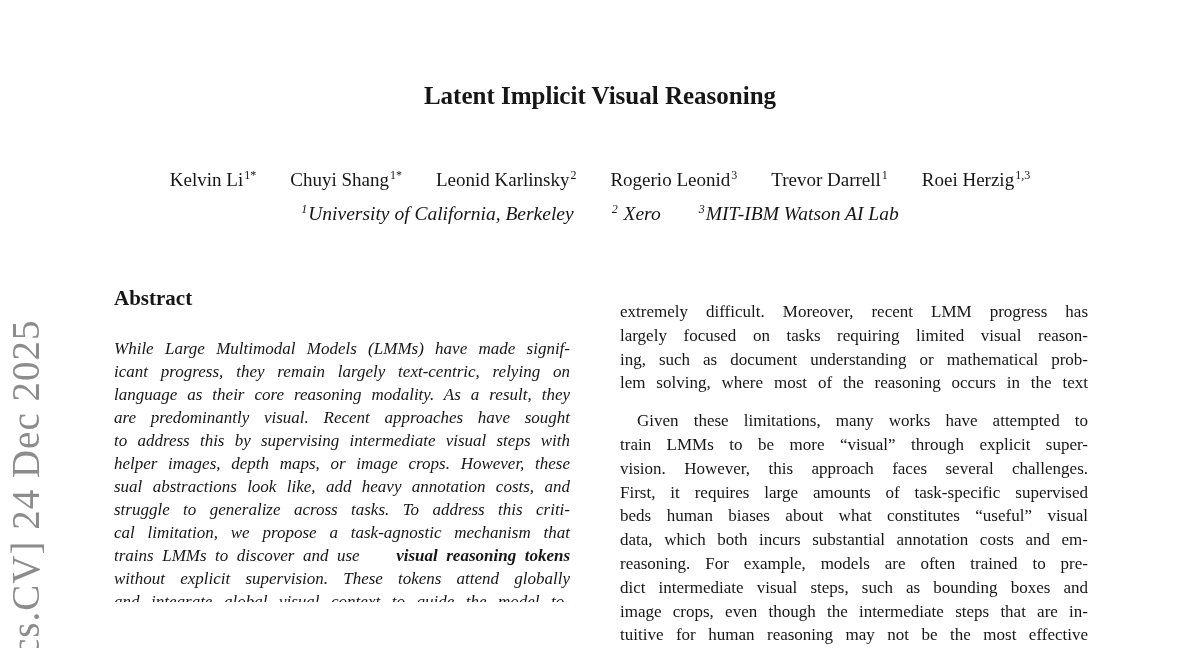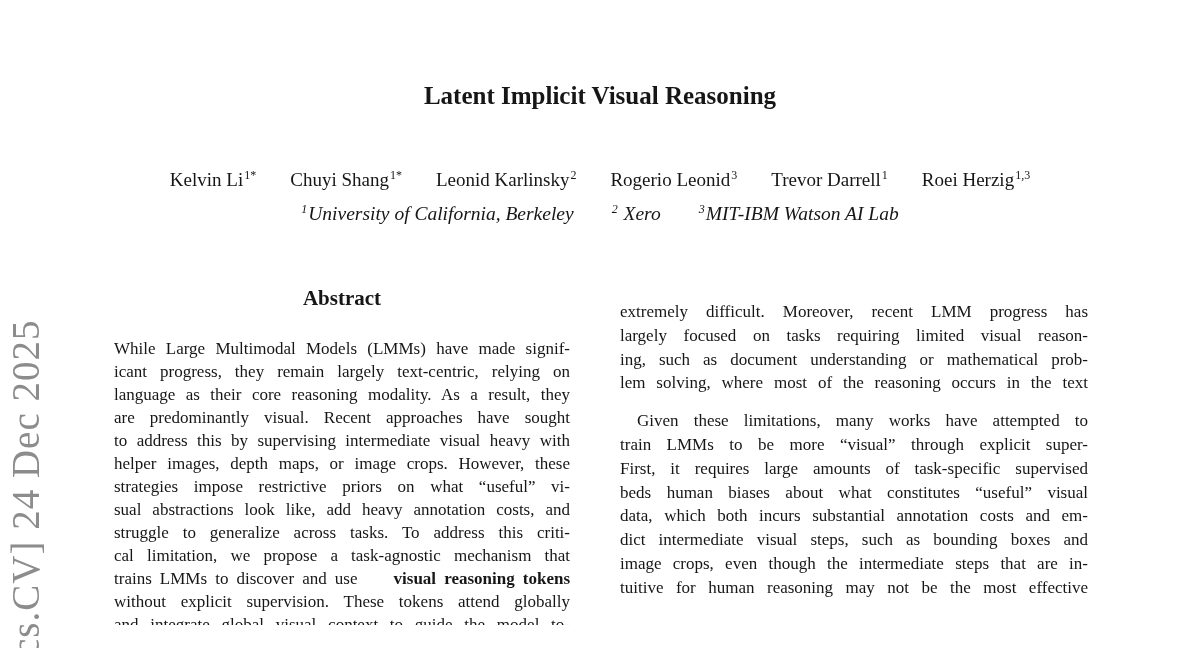--- a/index.html
+++ b/index.html
@@ -17,24 +17,24 @@
            justify-content:center;gap:34px;font-size:19px;white-space:nowrap;}
   .author .sup{font-size:12px;position:relative;top:-7px;margin-left:1px;}
 
   .affils{position:absolute;top:203px;left:0;width:100%;display:flex;
           justify-content:center;gap:38px;font-size:19.5px;white-space:nowrap;font-style:italic;}
   .affil .sup{font-size:12px;position:relative;top:-7px;margin-right:1px;}
 
   .col-left{position:absolute;left:114px;top:285px;width:456px;}
   .col-right{position:absolute;left:620px;top:300px;width:468px;}
 
-  .abs-heading{text-align:center;font-weight:bold;font-size:21px;line-height:26px;
+  .abs-heading{font-weight:bold;font-size:21px;line-height:26px;
                margin:0 0 26px 0;}
 
-  .aline{font-size:17px;line-height:23px;
+  .aline{font-style:italic;font-size:17px;line-height:23px;
          text-align:justify;text-align-last:justify;}
   .rline{font-size:17px;line-height:23.8px;
          text-align:justify;text-align-last:justify;}
   .endline{text-align-last:left;}
   .indent{text-indent:17px;}
   .parabreak{margin-top:14px;}
   .partial{height:12px;overflow:hidden;}
   .boldseg{font-weight:bold;margin-left:28px;}
 </style>
 </head>
@@ -60,39 +60,40 @@
     <span class="affil"><span class="sup">2</span><span> Xero</span></span>
     <span class="affil"><span class="sup">3</span><span>MIT-IBM Watson AI Lab</span></span>
   </div>
 
   <div class="col-left">
     <div class="abs-heading">Abstract</div>
     <div class="aline">While Large Multimodal Models (LMMs) have made signif-</div>
     <div class="aline">icant progress, they remain largely text-centric, relying on</div>
     <div class="aline">language as their core reasoning modality. As a result, they</div>
     <div class="aline">are predominantly visual. Recent approaches have sought</div>
-    <div class="aline">to address this by supervising intermediate visual heavy with</div>
+    <div class="aline">to address this by supervising intermediate visual steps with</div>
     <div class="aline">helper images, depth maps, or image crops. However, these</div>
-    <div class="aline">strategies impose restrictive priors on what “useful” vi-</div>
     <div class="aline">sual abstractions look like, add heavy annotation costs, and</div>
     <div class="aline">struggle to generalize across tasks. To address this criti-</div>
     <div class="aline">cal limitation, we propose a task-agnostic mechanism that</div>
     <div class="aline"><span>trains LMMs to discover and use </span><span class="boldseg">visual reasoning tokens</span></div>
     <div class="aline">without explicit supervision. These tokens attend globally</div>
     <div class="aline partial">and integrate global visual context to guide the model to-</div>
   </div>
 
   <div class="col-right">
     <div class="rline">extremely difficult. Moreover, recent LMM progress has</div>
     <div class="rline">largely focused on tasks requiring limited visual reason-</div>
     <div class="rline">ing, such as document understanding or mathematical prob-</div>
     <div class="rline">lem solving, where most of the reasoning occurs in the text</div>
     <div class="rline indent parabreak">Given these limitations, many works have attempted to</div>
     <div class="rline">train LMMs to be more “visual” through explicit super-</div>
+    <div class="rline">vision. However, this approach faces several challenges.</div>
     <div class="rline">First, it requires large amounts of task-specific supervised</div>
     <div class="rline">beds human biases about what constitutes “useful” visual</div>
     <div class="rline">data, which both incurs substantial annotation costs and em-</div>
+    <div class="rline">reasoning. For example, models are often trained to pre-</div>
     <div class="rline">dict intermediate visual steps, such as bounding boxes and</div>
     <div class="rline">image crops, even though the intermediate steps that are in-</div>
     <div class="rline">tuitive for human reasoning may not be the most effective</div>
   </div>
 
 </div>
 
 </body></html>

